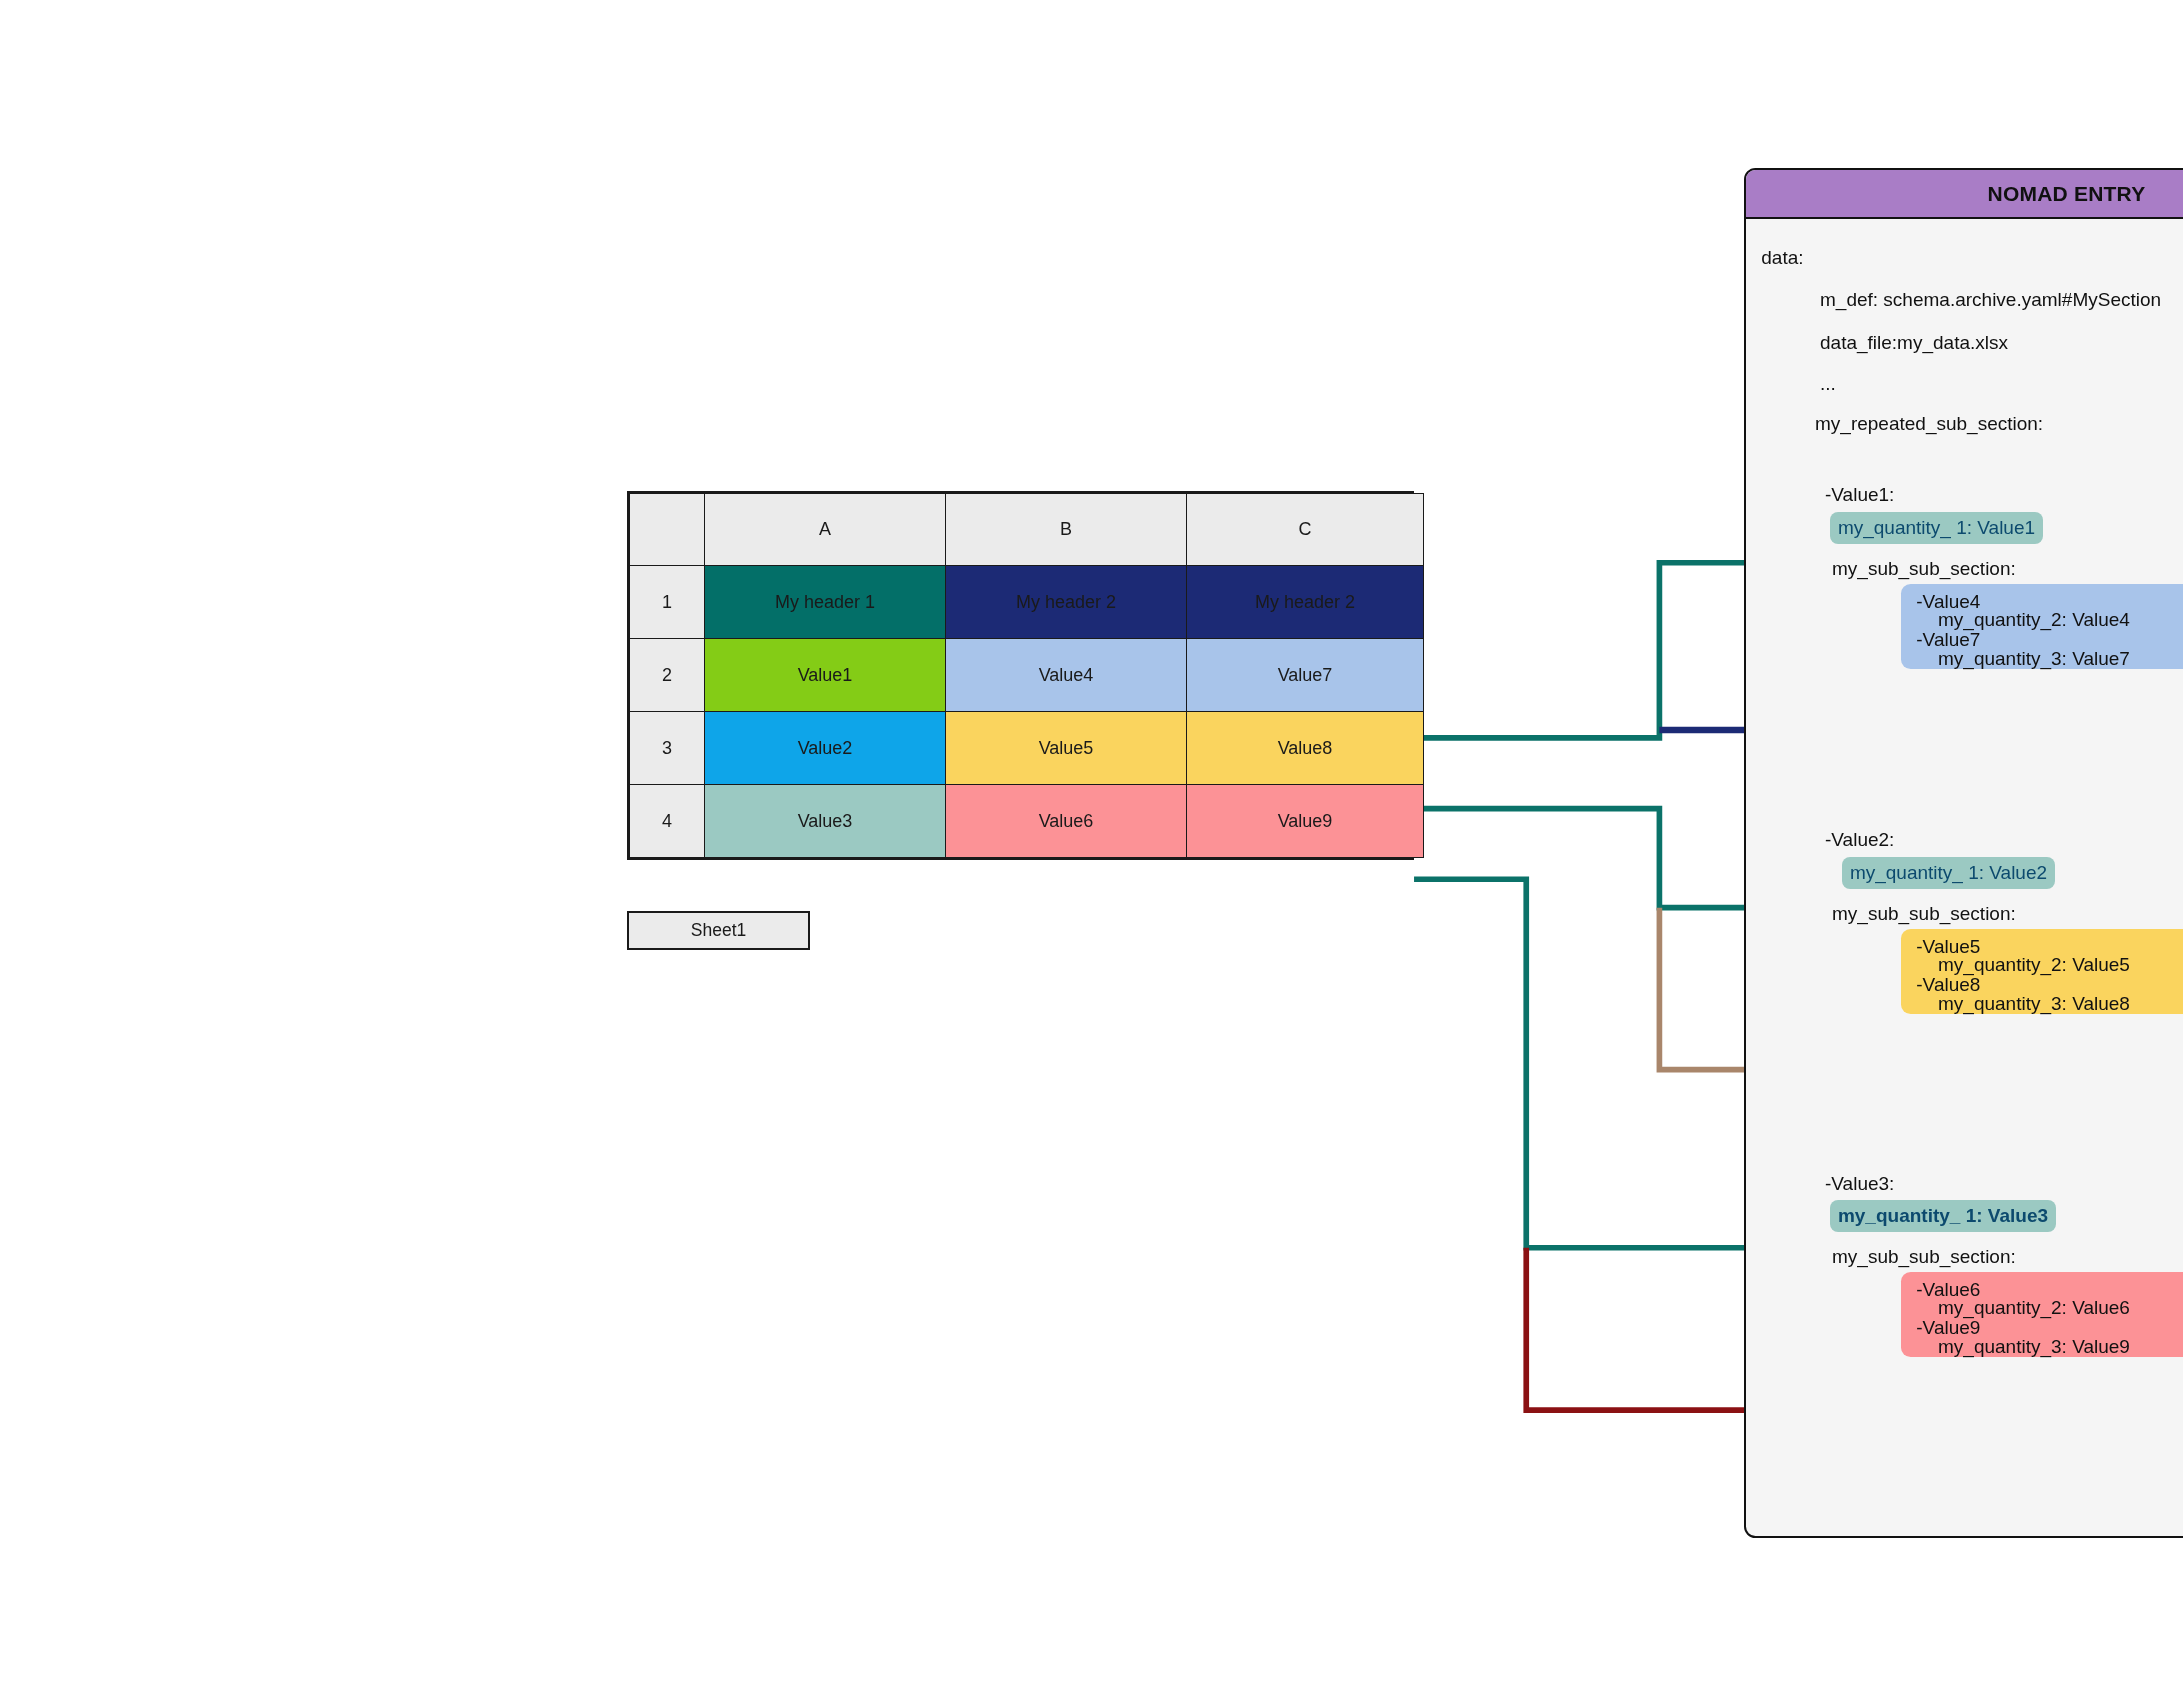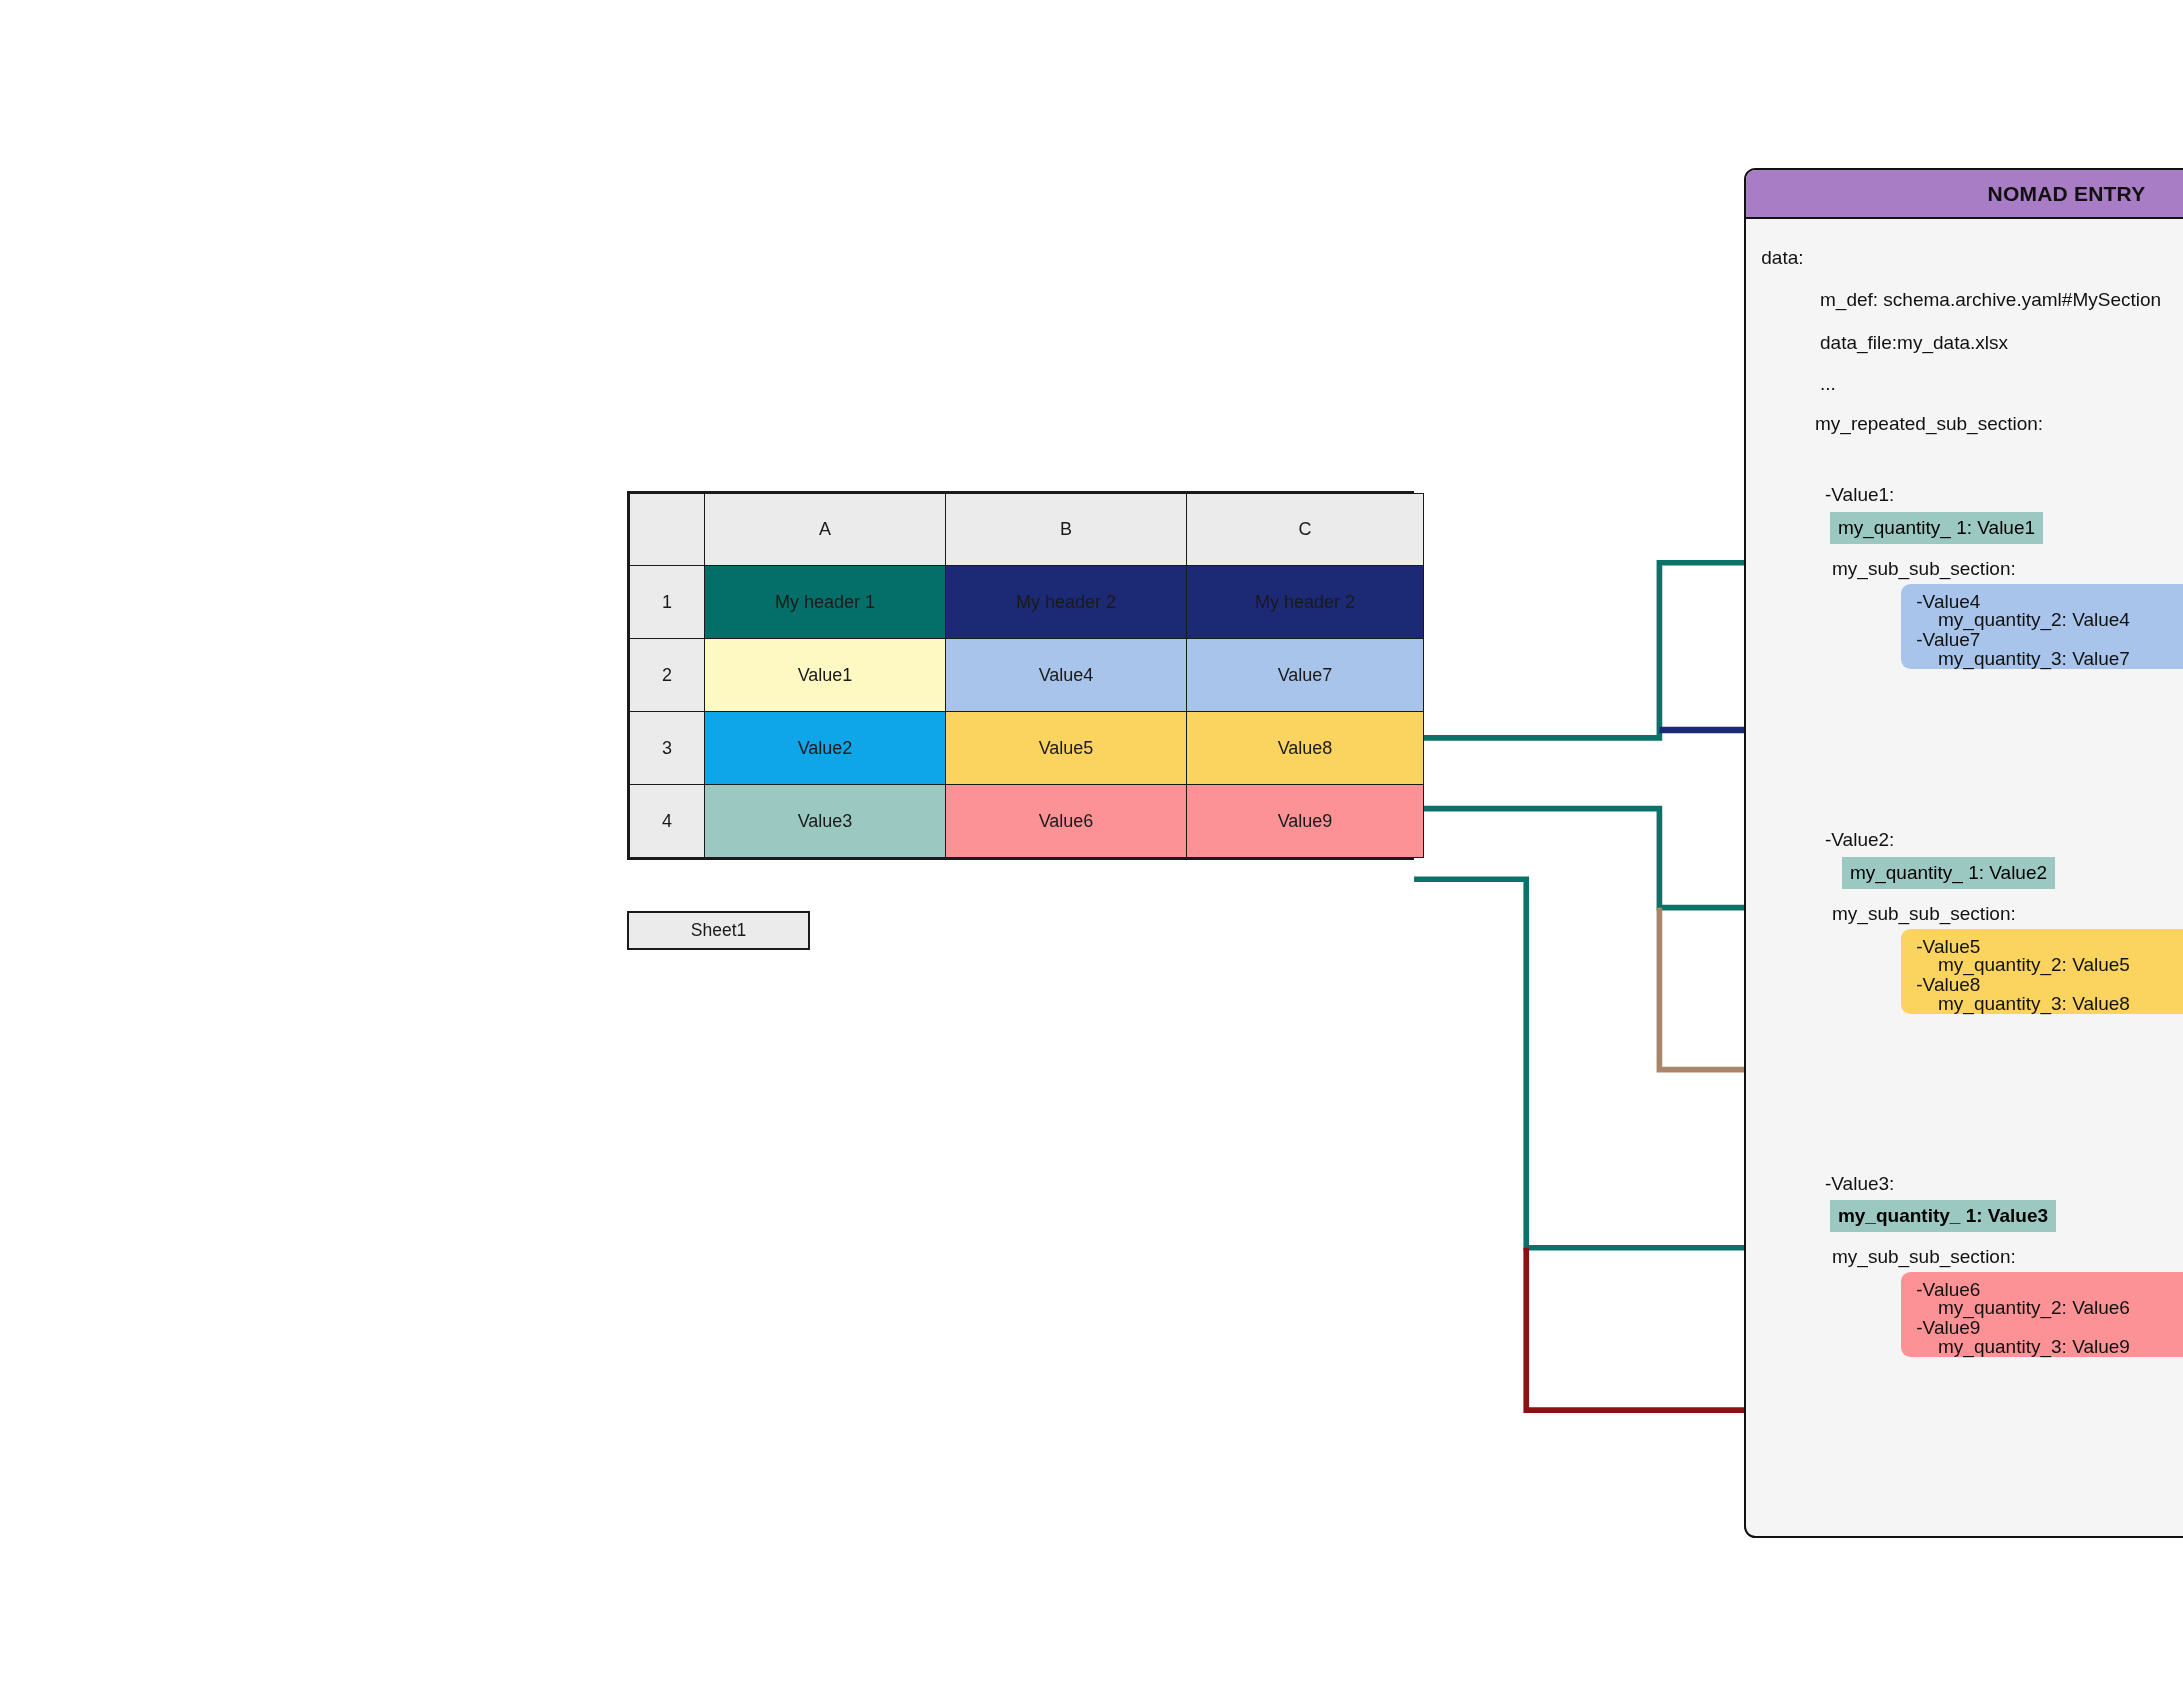--- a/index.html
+++ b/index.html
@@ -120,26 +120,26 @@
     color: #111111;
   }
   .yaml-line {
     position: absolute;
     white-space: nowrap;
     line-height: 1;
   }
   .chip {
     position: absolute;
     background: #9bc9c2;
-    border-radius: 0;
+    border-radius: 8px;
     padding: 6.1px 7.9px 7px 7.9px;
     white-space: nowrap;
     line-height: 1;
     font-size: 19px;
-    color: #000000;
+    color: #0c4a6e;
   }
   .block {
     position: absolute;
     border-radius: 9.6px;
     box-sizing: border-box;
     padding: 9.6px 11.4px;
     font-size: 19px;
     color: #111111;
   }
   .block .bl {
@@ -196,21 +196,21 @@
 
       <tr>
         <td class="ss-rowhead">1</td>
         <td class="ss-cell hdr-text" style="background:#036F68">My header 1</td>
         <td class="ss-cell hdr-text" style="background:#1C2A75">My header 2</td>
         <td class="ss-cell hdr-text" style="background:#1C2A75">My header 2</td>
       </tr>
 
       <tr>
         <td class="ss-rowhead">2</td>
-        <td class="ss-cell" style="background:#fef9c3">Value1</td>
+        <td class="ss-cell" style="background:#84cc16">Value1</td>
         <td class="ss-cell" style="background:#A8C4EA">Value4</td>
         <td class="ss-cell" style="background:#A8C4EA">Value7</td>
       </tr>
 
       <tr>
         <td class="ss-rowhead">3</td>
         <td class="ss-cell" style="background:#0ea5e9">Value2</td>
         <td class="ss-cell" style="background:#FAD45E">Value5</td>
         <td class="ss-cell" style="background:#FAD45E">Value8</td>
       </tr>

